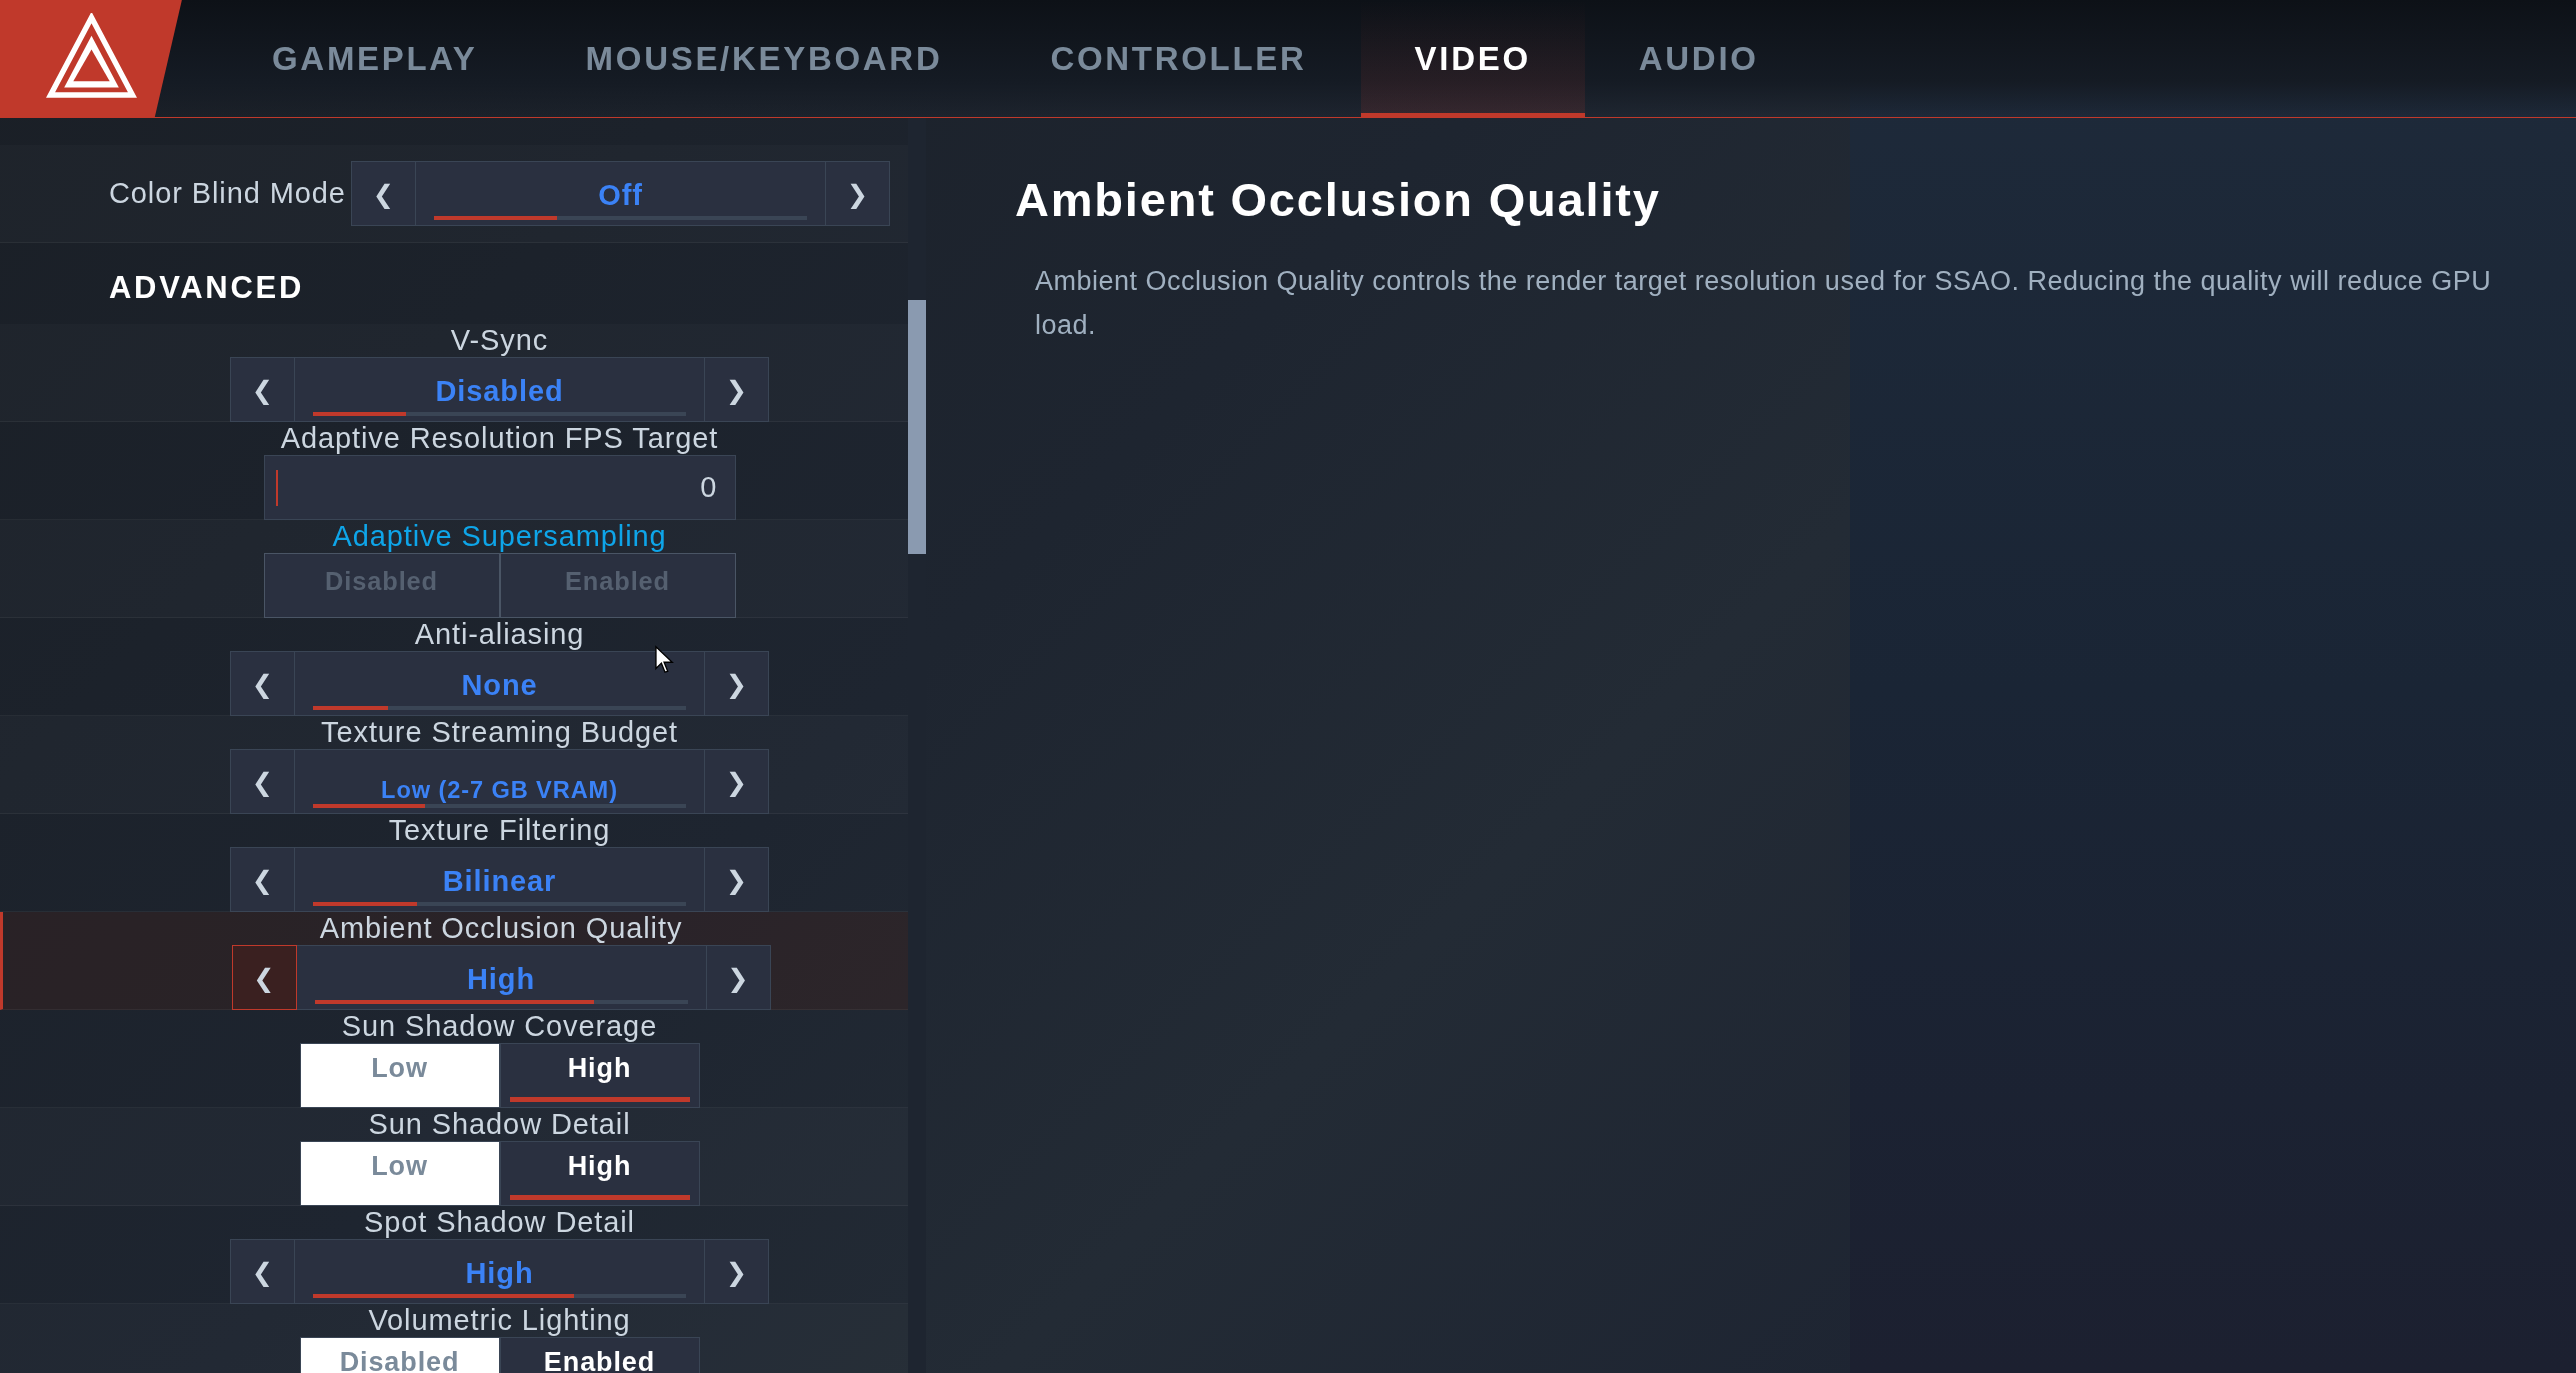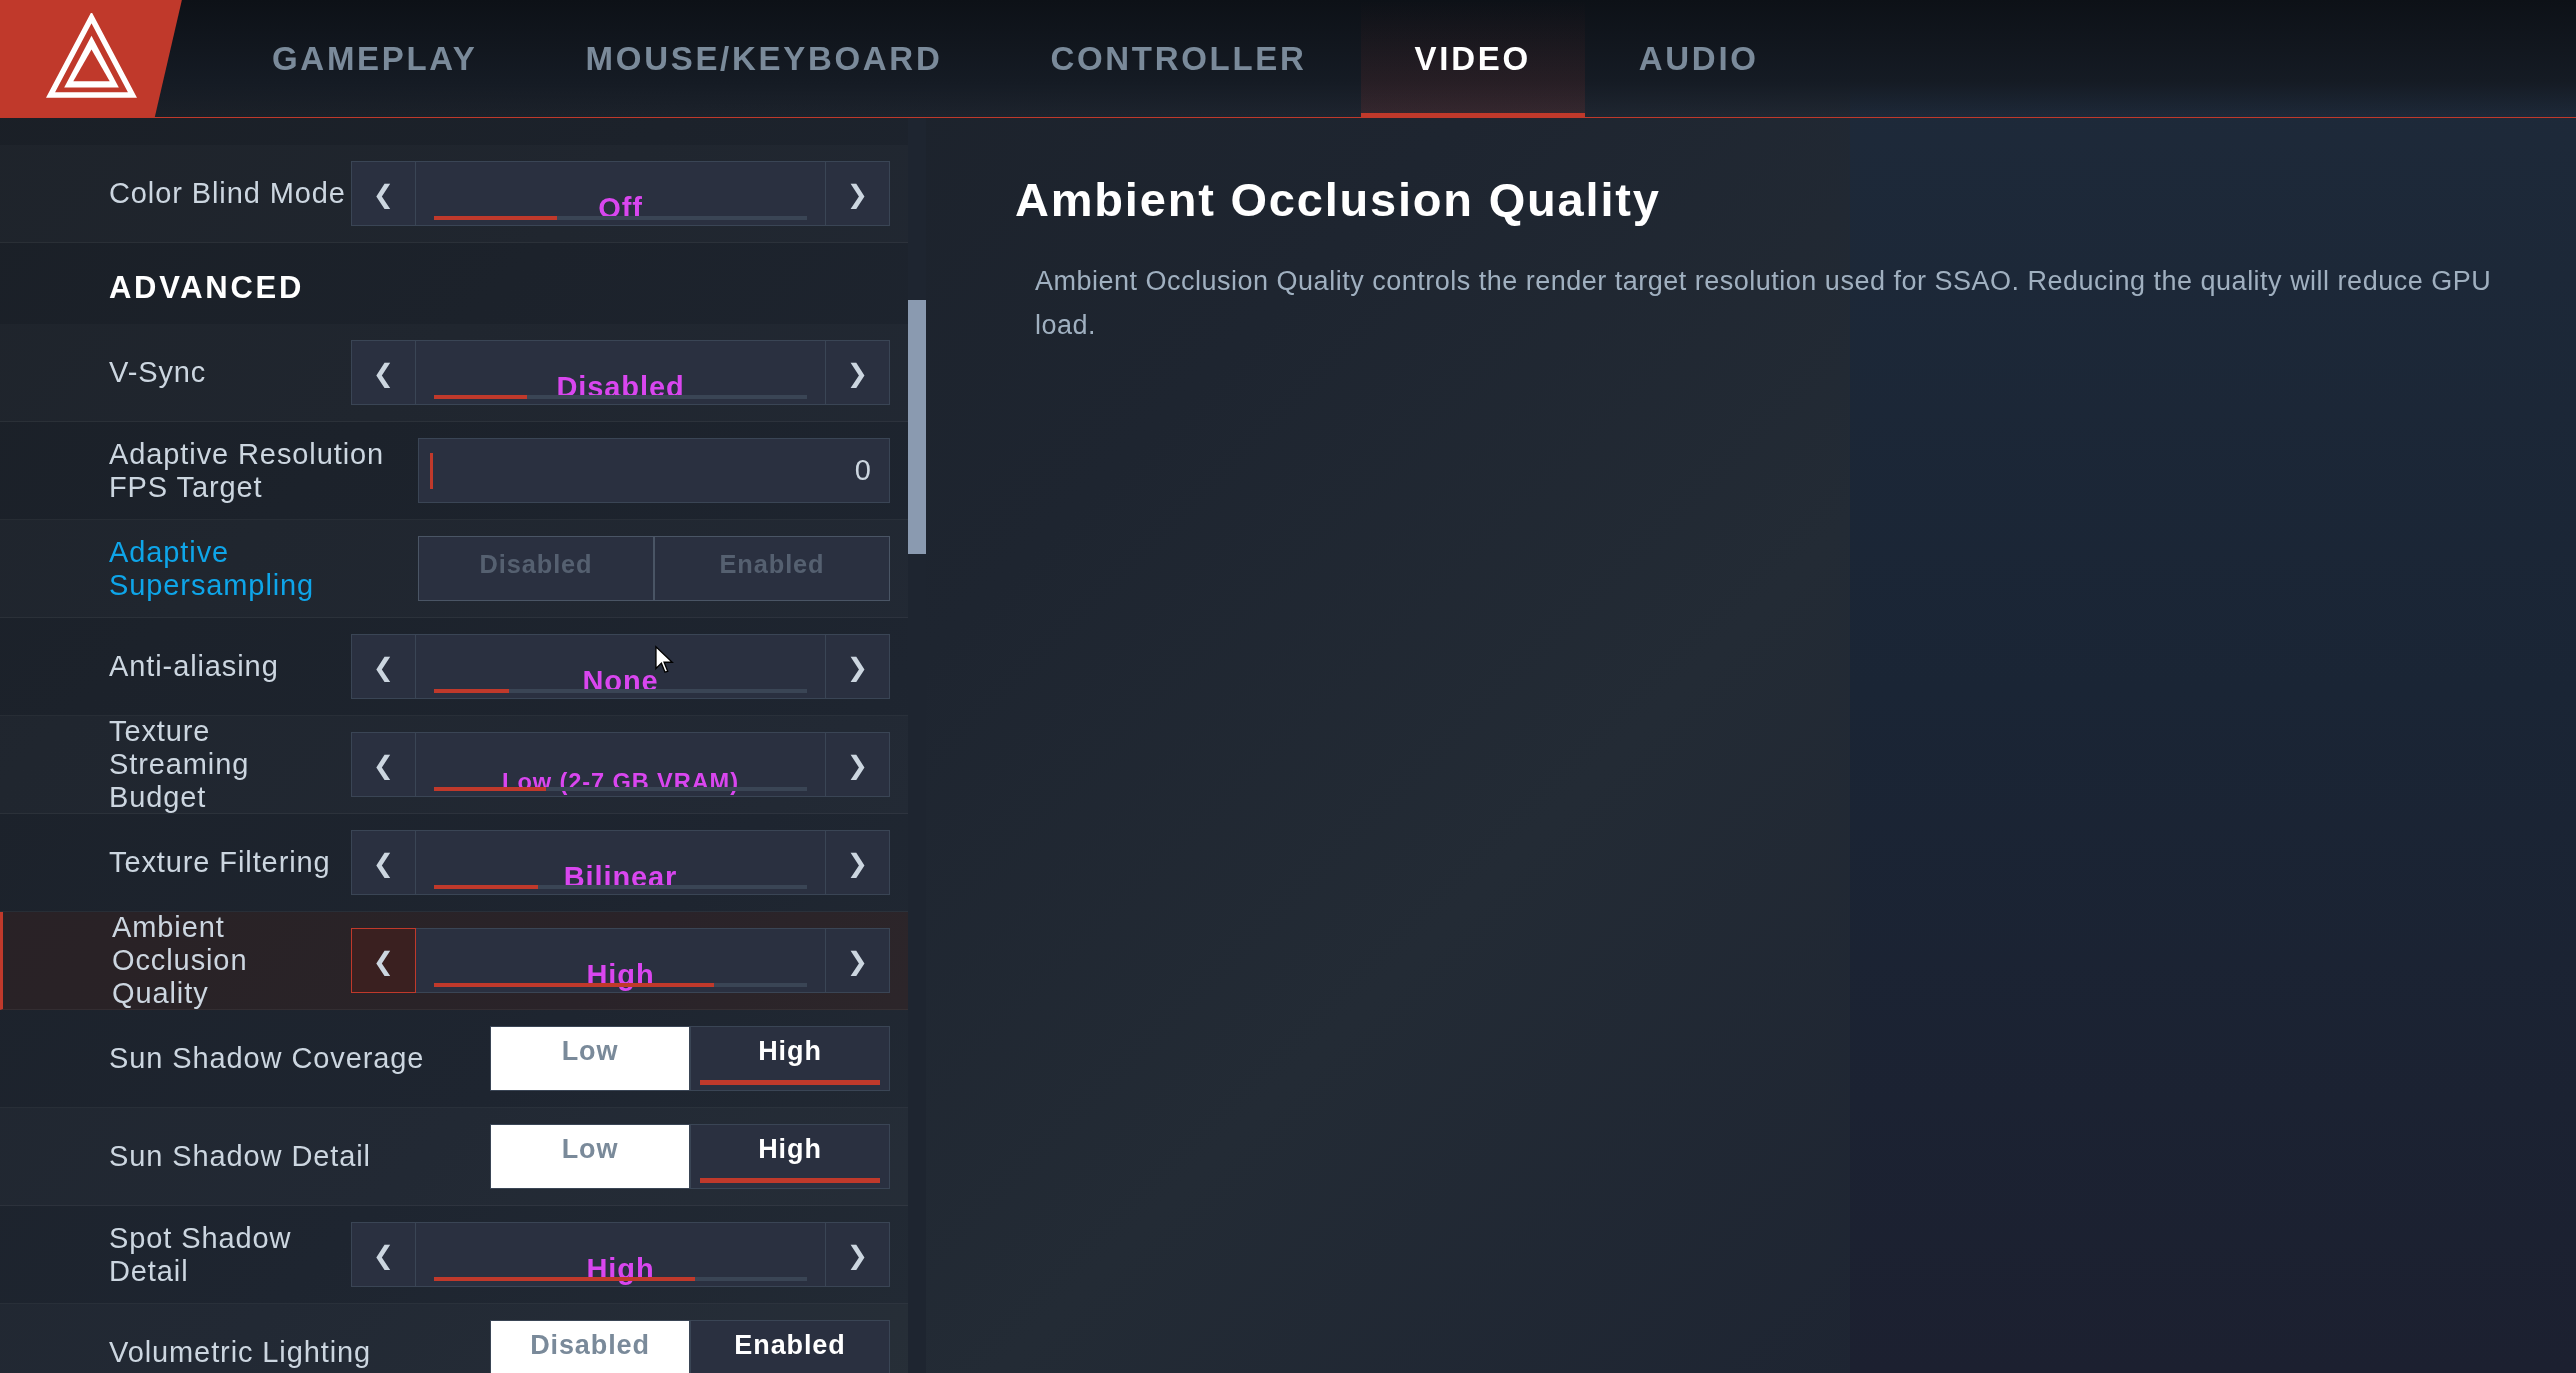--- a/index.html
+++ b/index.html
@@ -99,20 +99,21 @@
     }
 
     
     .setting-row {
       display: flex;
       align-items: center;
       padding: 0 36px 0 109px;
       height: 98px;
       border-bottom: 0.9px solid rgba(255,255,255,0.05);
       position: relative;
+      flex-direction: column;
     }
 
     .setting-row:nth-child(odd) {
       background: rgba(255,255,255,0.02);
     }
 
     .setting-label {
       flex: 1;
       font-size: 29px;
       color: #ccd6e0;
@@ -165,24 +166,24 @@
       flex-shrink: 0;
     }
 
     .value-display {
       width: 409px;
       height: 65px;
       background: #2a3040;
       border-top: 0.9px solid #3a4555;
       border-bottom: 0.9px solid #3a4555;
       display: flex;
-      align-items: flex-end;
+      align-items: center;
       justify-content: center;
       font-size: 29px;
-      color: #d946ef;
+      color: #3b82f6;
       font-weight: 600;
       letter-spacing: 0.9px;
       padding-top: 3px;
       position: relative;
       overflow: hidden;
     }
 
     
     .toggle-control {
       display: flex;

